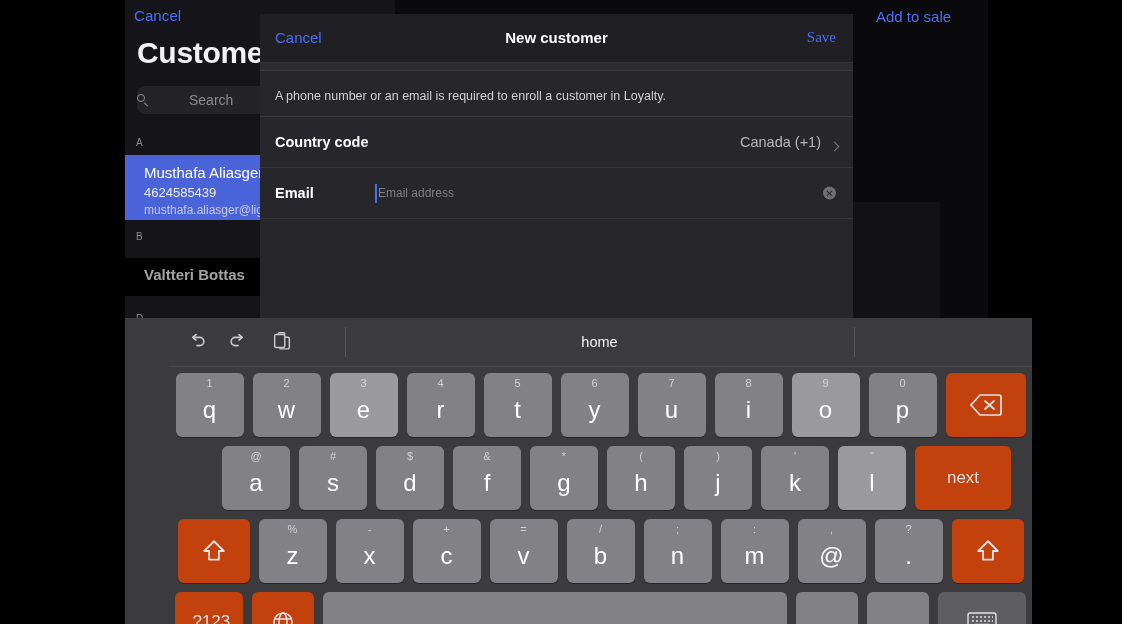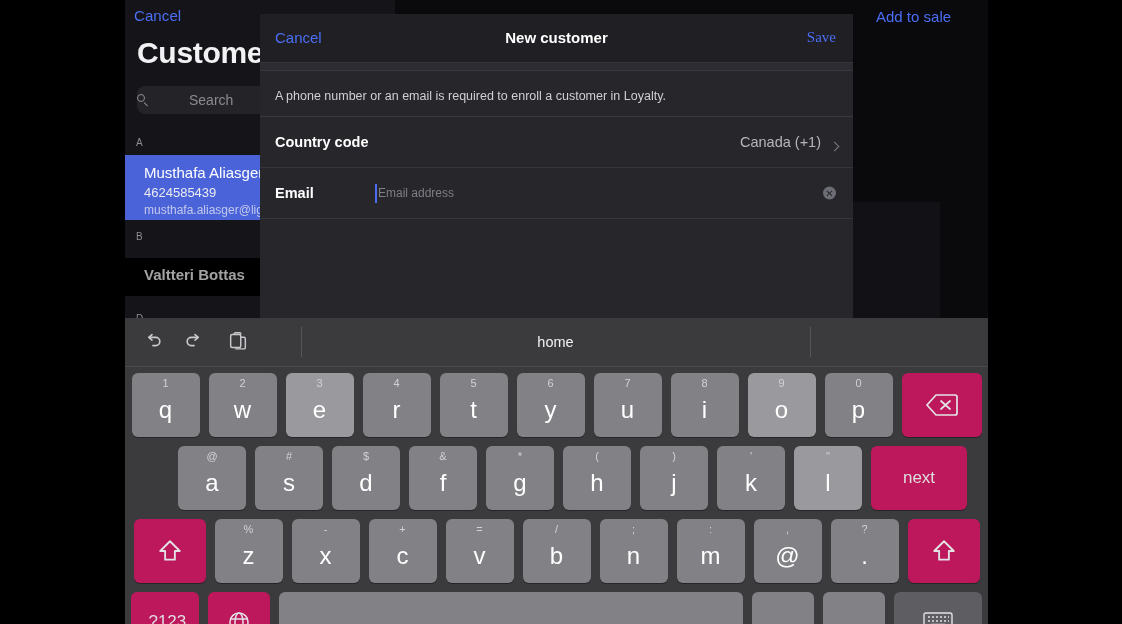--- a/index.html
+++ b/index.html
@@ -307,20 +307,21 @@
   }
 
   
   .keyboard {
     position: absolute;
     left: 125px;
     top: 318px;
     width: 863px;
     height: 306px;
     background: #3b3b3e;
+    padding-left: 44px;
   }
   .kb-suggest {
     position: relative;
     height: 48px;
     border-bottom: 1px solid #4a4a4e;
   }
   .kb-tools {
     position: absolute;
     left: 16px;
     top: 12px;
@@ -392,21 +393,21 @@
     left: 0; right: 0;
     text-align: center;
     font-size: 11px;
     color: #d2d2d6;
   }
   .key .main {
     margin-top: 10px;
     line-height: 1;
   }
   .key.fn {
-    background: #be185d;
+    background: #c2410c;
     font-size: 17px;
     color: #dededf;
   }
   .key.wide-bs { width: 80px; }
   .key.wide-next { width: 96px; }
   .key.shift { width: 72px; }
   .key.bottom { height: 60px; }
   .key.num { width: 68px; }
   .key.globe { width: 62px; }
   .key.space { width: 464px; background: #818186; }

